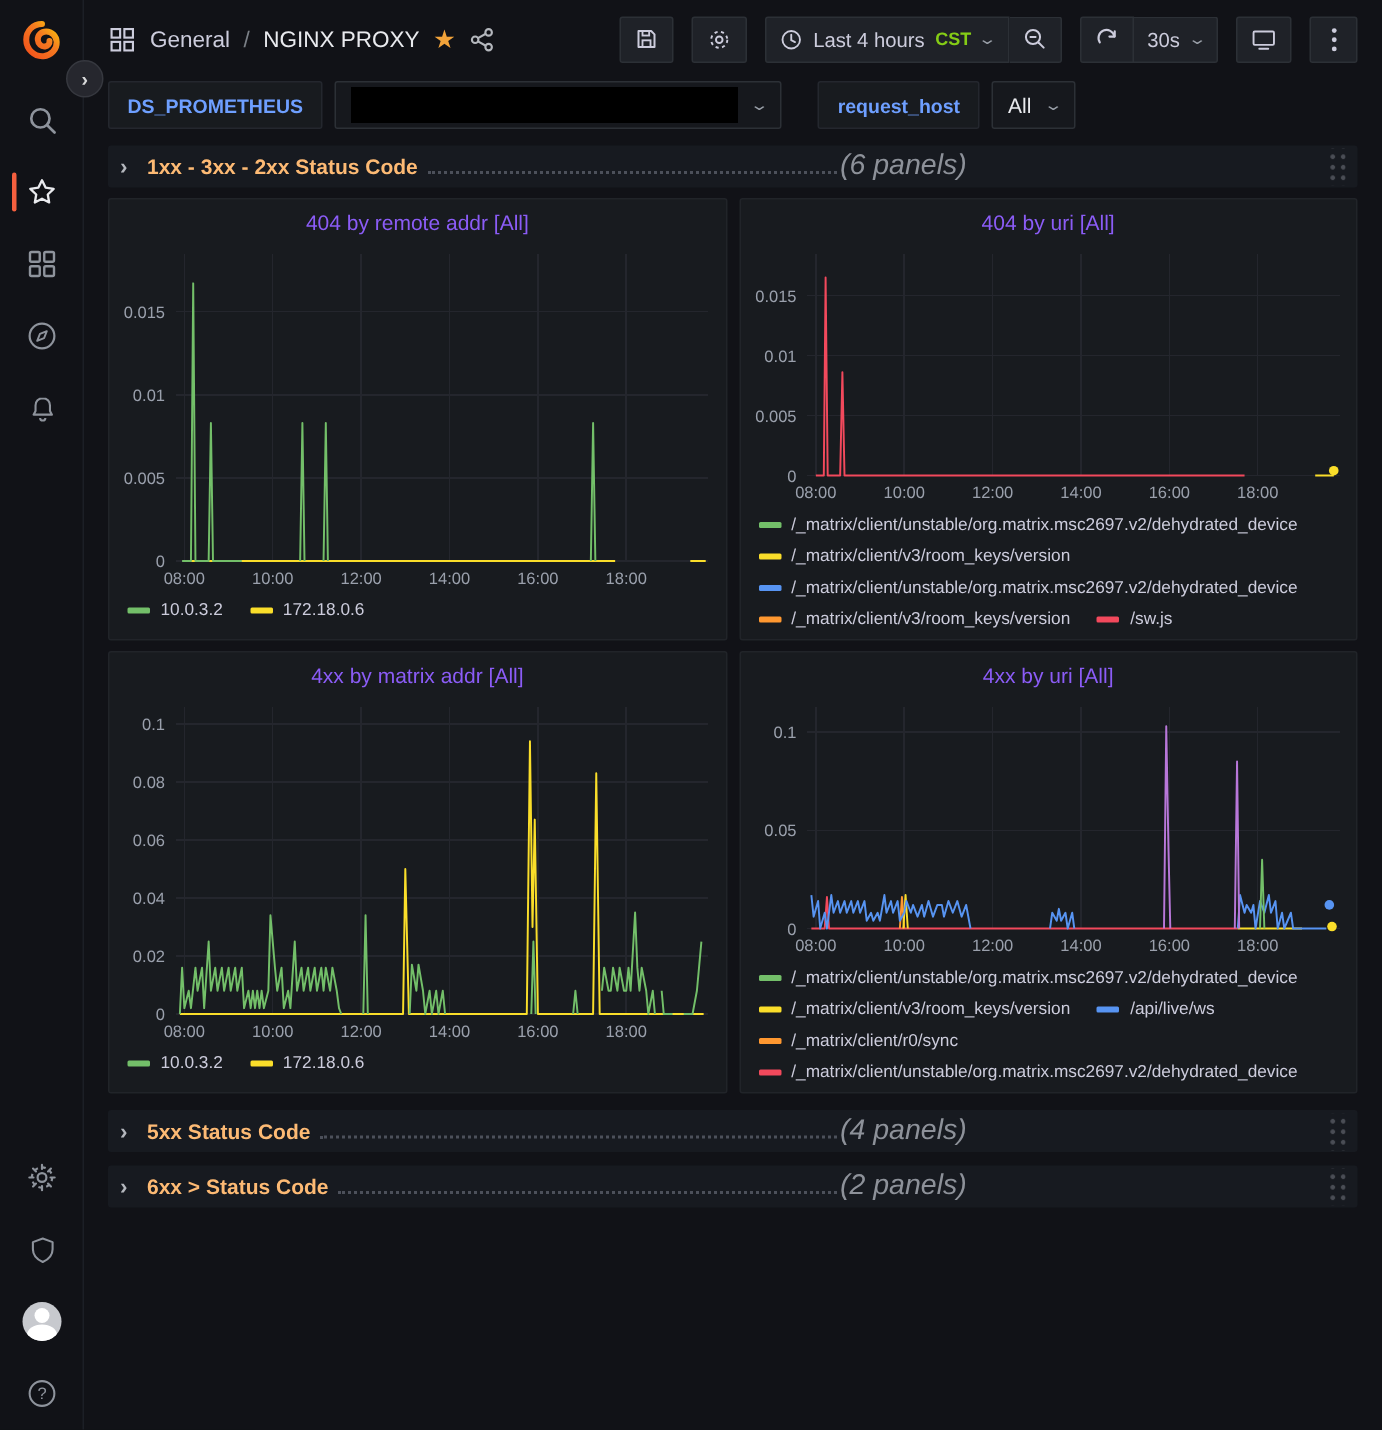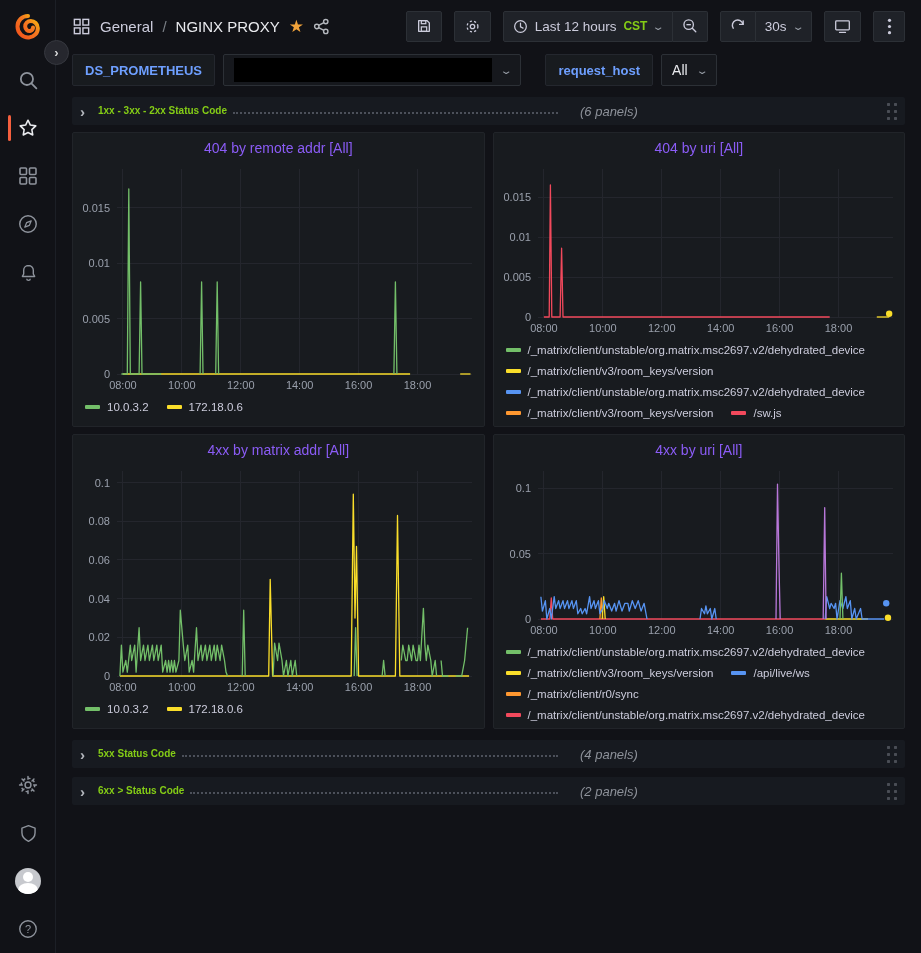--- a/index.html
+++ b/index.html
@@ -57,23 +57,23 @@
 
   
   .dash { padding:0 16px; }
   .row-header { height:28px; display:flex; align-items:center; padding:0 8px; margin-top:8px;
     cursor:pointer; border-radius:2px; }
   .row-header.collapsed { background:#171a20; }
   .row-header.first { margin-top:3px; }
   .row-chevron { color:#b4b7bd; font-size:15px; font-weight:bold; width:12px; }
   .row-chevron.open { transform:rotate(90deg); }
   .title-wrap { display:flex; align-items:baseline; width:462px; margin-left:6px; }
-  .row-title { font-size:10px; font-weight:bold; color:#84cc16; white-space:nowrap; }
+  .row-title { font-size:14px; font-weight:bold; color:#fdba74; white-space:nowrap; }
   .row-leader { flex:1; border-bottom:2px dotted #4c505a; margin:0 2px 3px 6px; }
-  .row-count { margin-left:20px; font-size:13px; font-style:italic; color:#8d9199; }
+  .row-count { font-size:19px; font-style:italic; color:#8d9199; }
   .drag-handle { margin-left:auto; width:13px; height:25px; cursor:grab;
     background-image:radial-gradient(#4a4d55 1.4px, transparent 1.5px); background-size:7px 7px; background-position:1px 2px; }
 
   
   .panel-grid { display:grid; grid-template-columns:1fr 1fr; gap:8px; margin-top:7px; }
   .panel { background:#181b1f; border:1px solid #212429; border-radius:2px; height:295px;
     display:flex; flex-direction:column; overflow:hidden; padding-top:2px; }
   .panel-title { height:26px; line-height:26px; text-align:center; font-size:14px; font-weight:normal;
     color:#8b5cf6; cursor:pointer; }
   .chart { width:100%; }
@@ -199,21 +199,21 @@
           <circle cx="12" cy="12" r="3.1" fill="none" stroke="currentColor" stroke-width="1.8"></circle>
           <circle cx="12" cy="12" r="7.6" fill="none" stroke="currentColor" stroke-width="1.8" stroke-dasharray="3 3.2"></circle>
         </svg>
       </div>
       <div class="btn-group">
         <div class="nav-btn">
           <svg width="15" height="15" viewBox="0 0 18 18">
             <circle cx="9" cy="9" r="7" fill="none" stroke="currentColor" stroke-width="1.5"></circle>
             <path d="M9 5v4.3l3 1.6" fill="none" stroke="currentColor" stroke-width="1.5" stroke-linecap="round"></path>
           </svg>
-          <span>Last 12 hours</span>
+          <span>Last 4 hours</span>
           <span class="tz-badge">CST</span>
           <span class="chev">⌄</span>
         </div>
         <div class="nav-btn">
           <svg width="16" height="16" viewBox="0 0 18 18">
             <circle cx="7.5" cy="7.5" r="5.3" fill="none" stroke="currentColor" stroke-width="1.5"></circle>
             <line x1="5" y1="7.5" x2="10" y2="7.5" stroke="currentColor" stroke-width="1.5"></line>
             <line x1="11.6" y1="11.6" x2="15.5" y2="15.5" stroke="currentColor" stroke-width="1.5" stroke-linecap="round"></line>
           </svg>
         </div>

